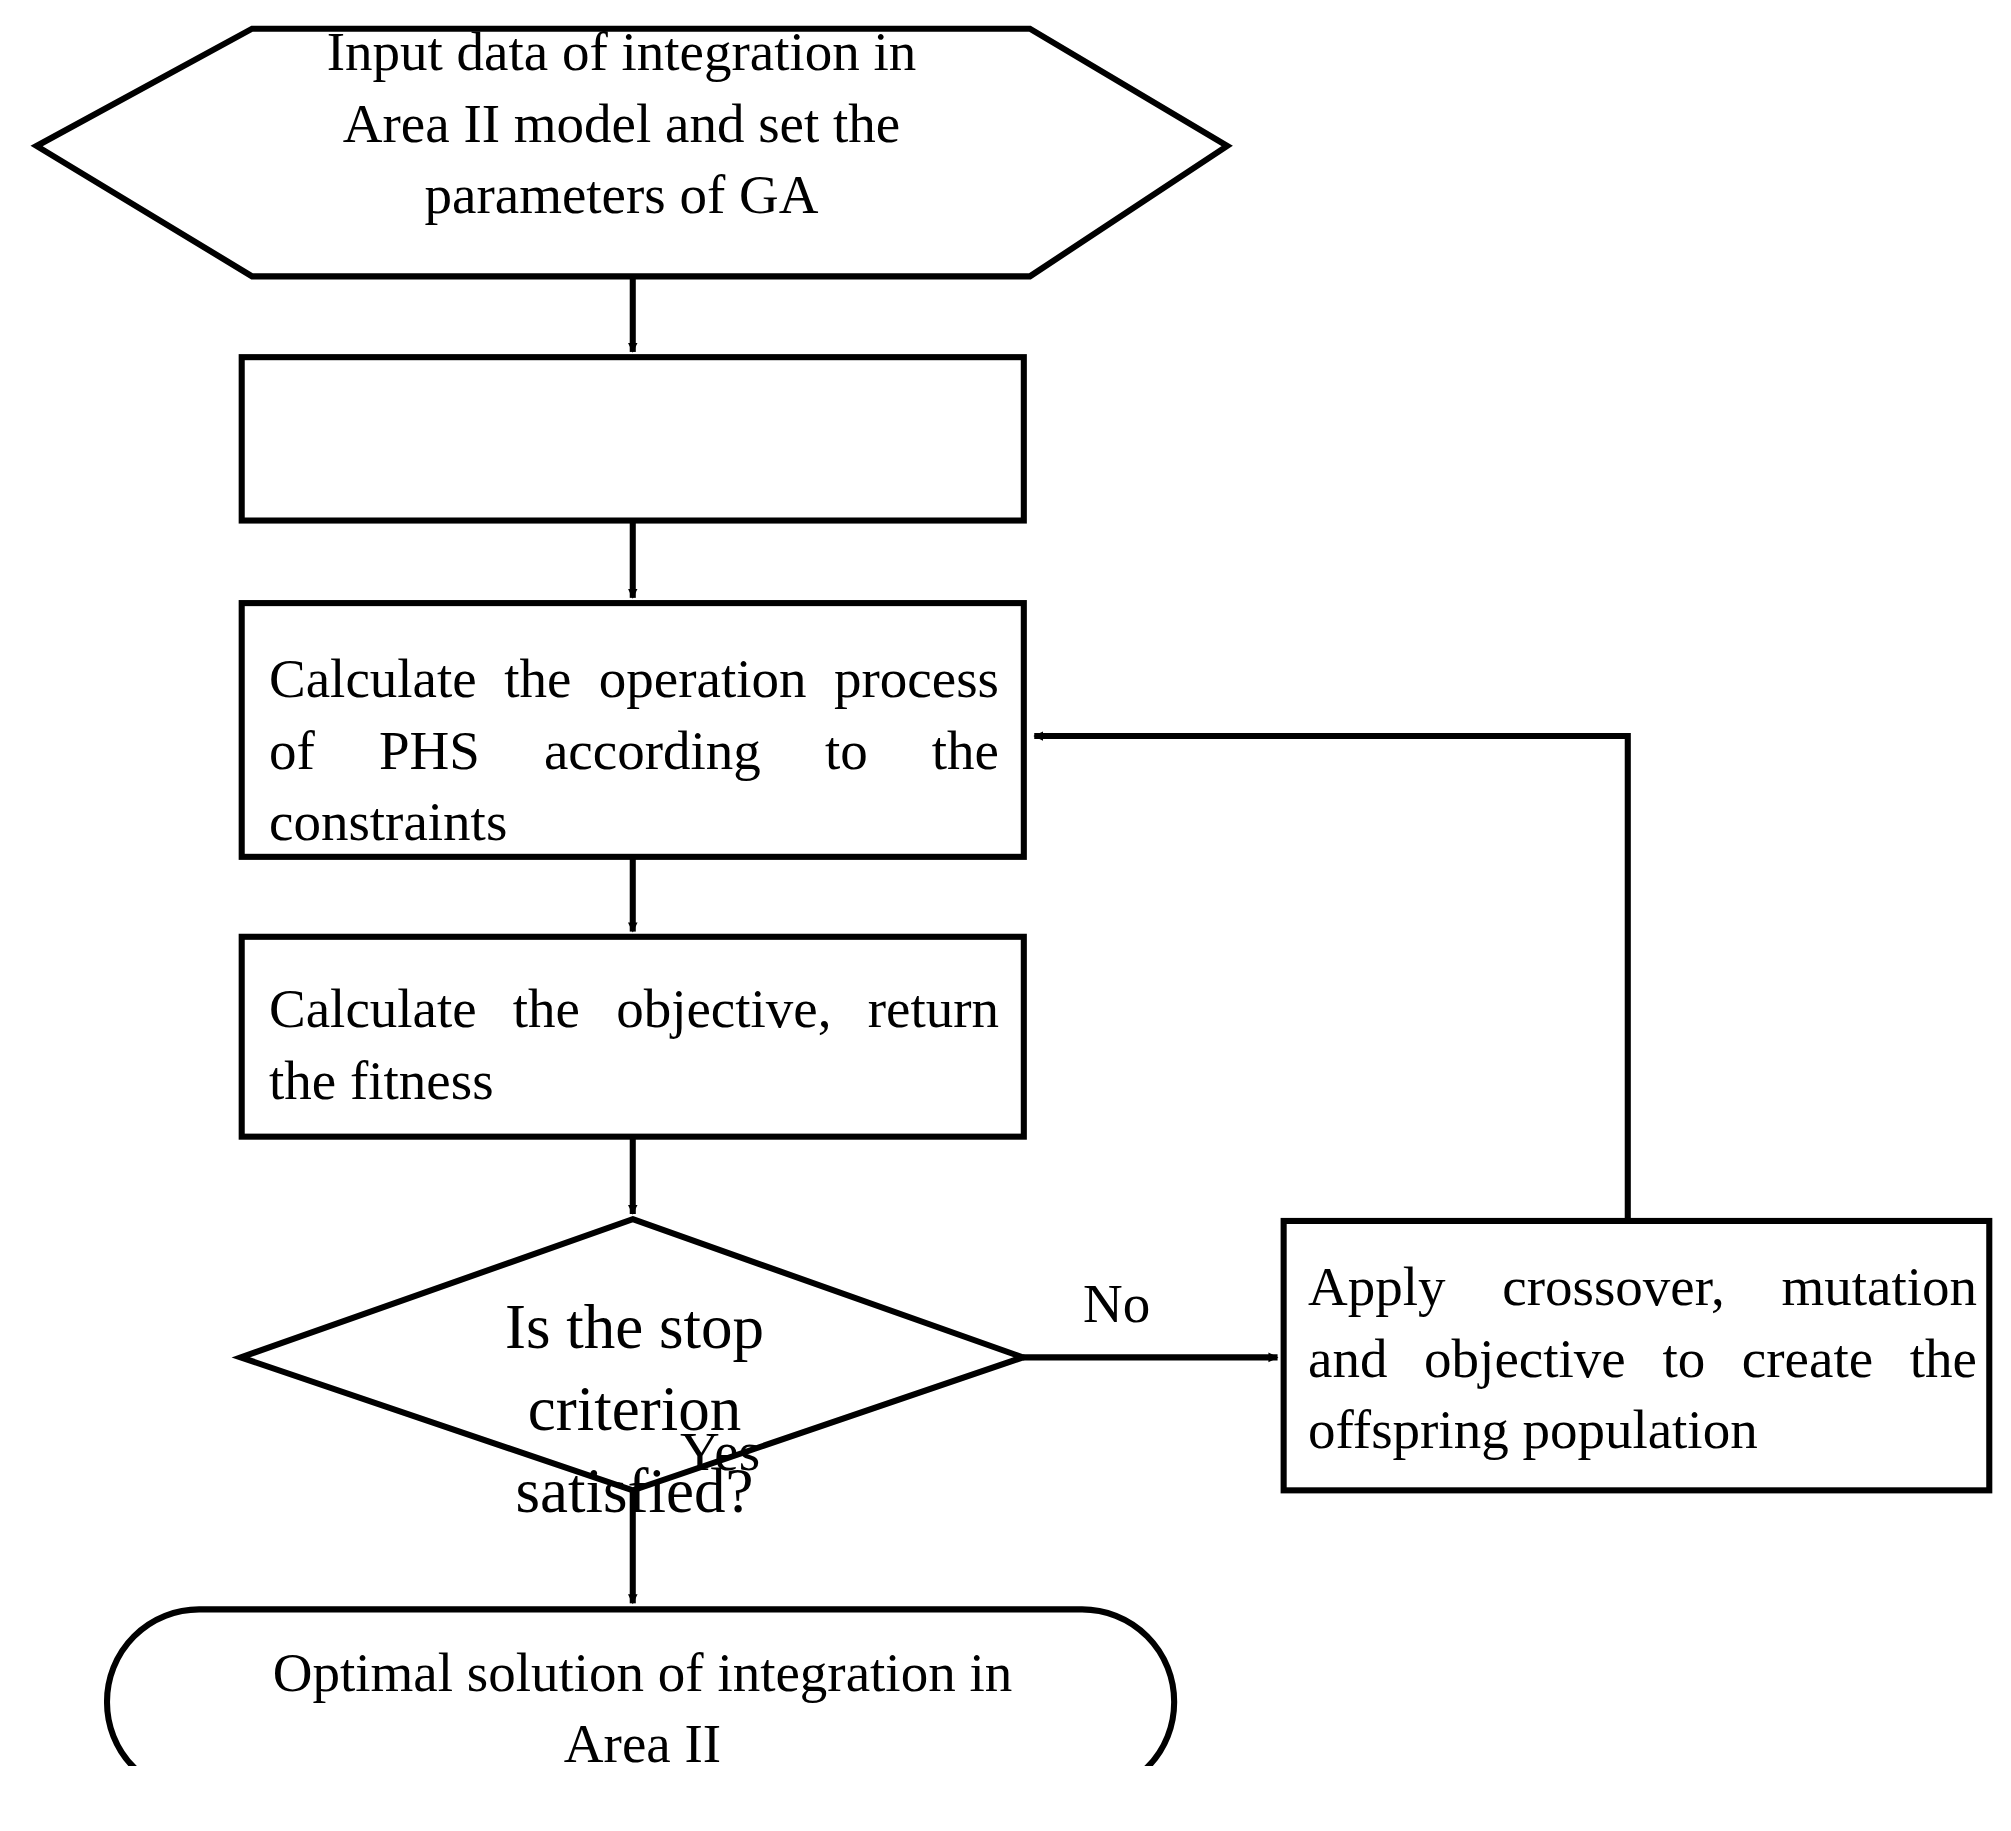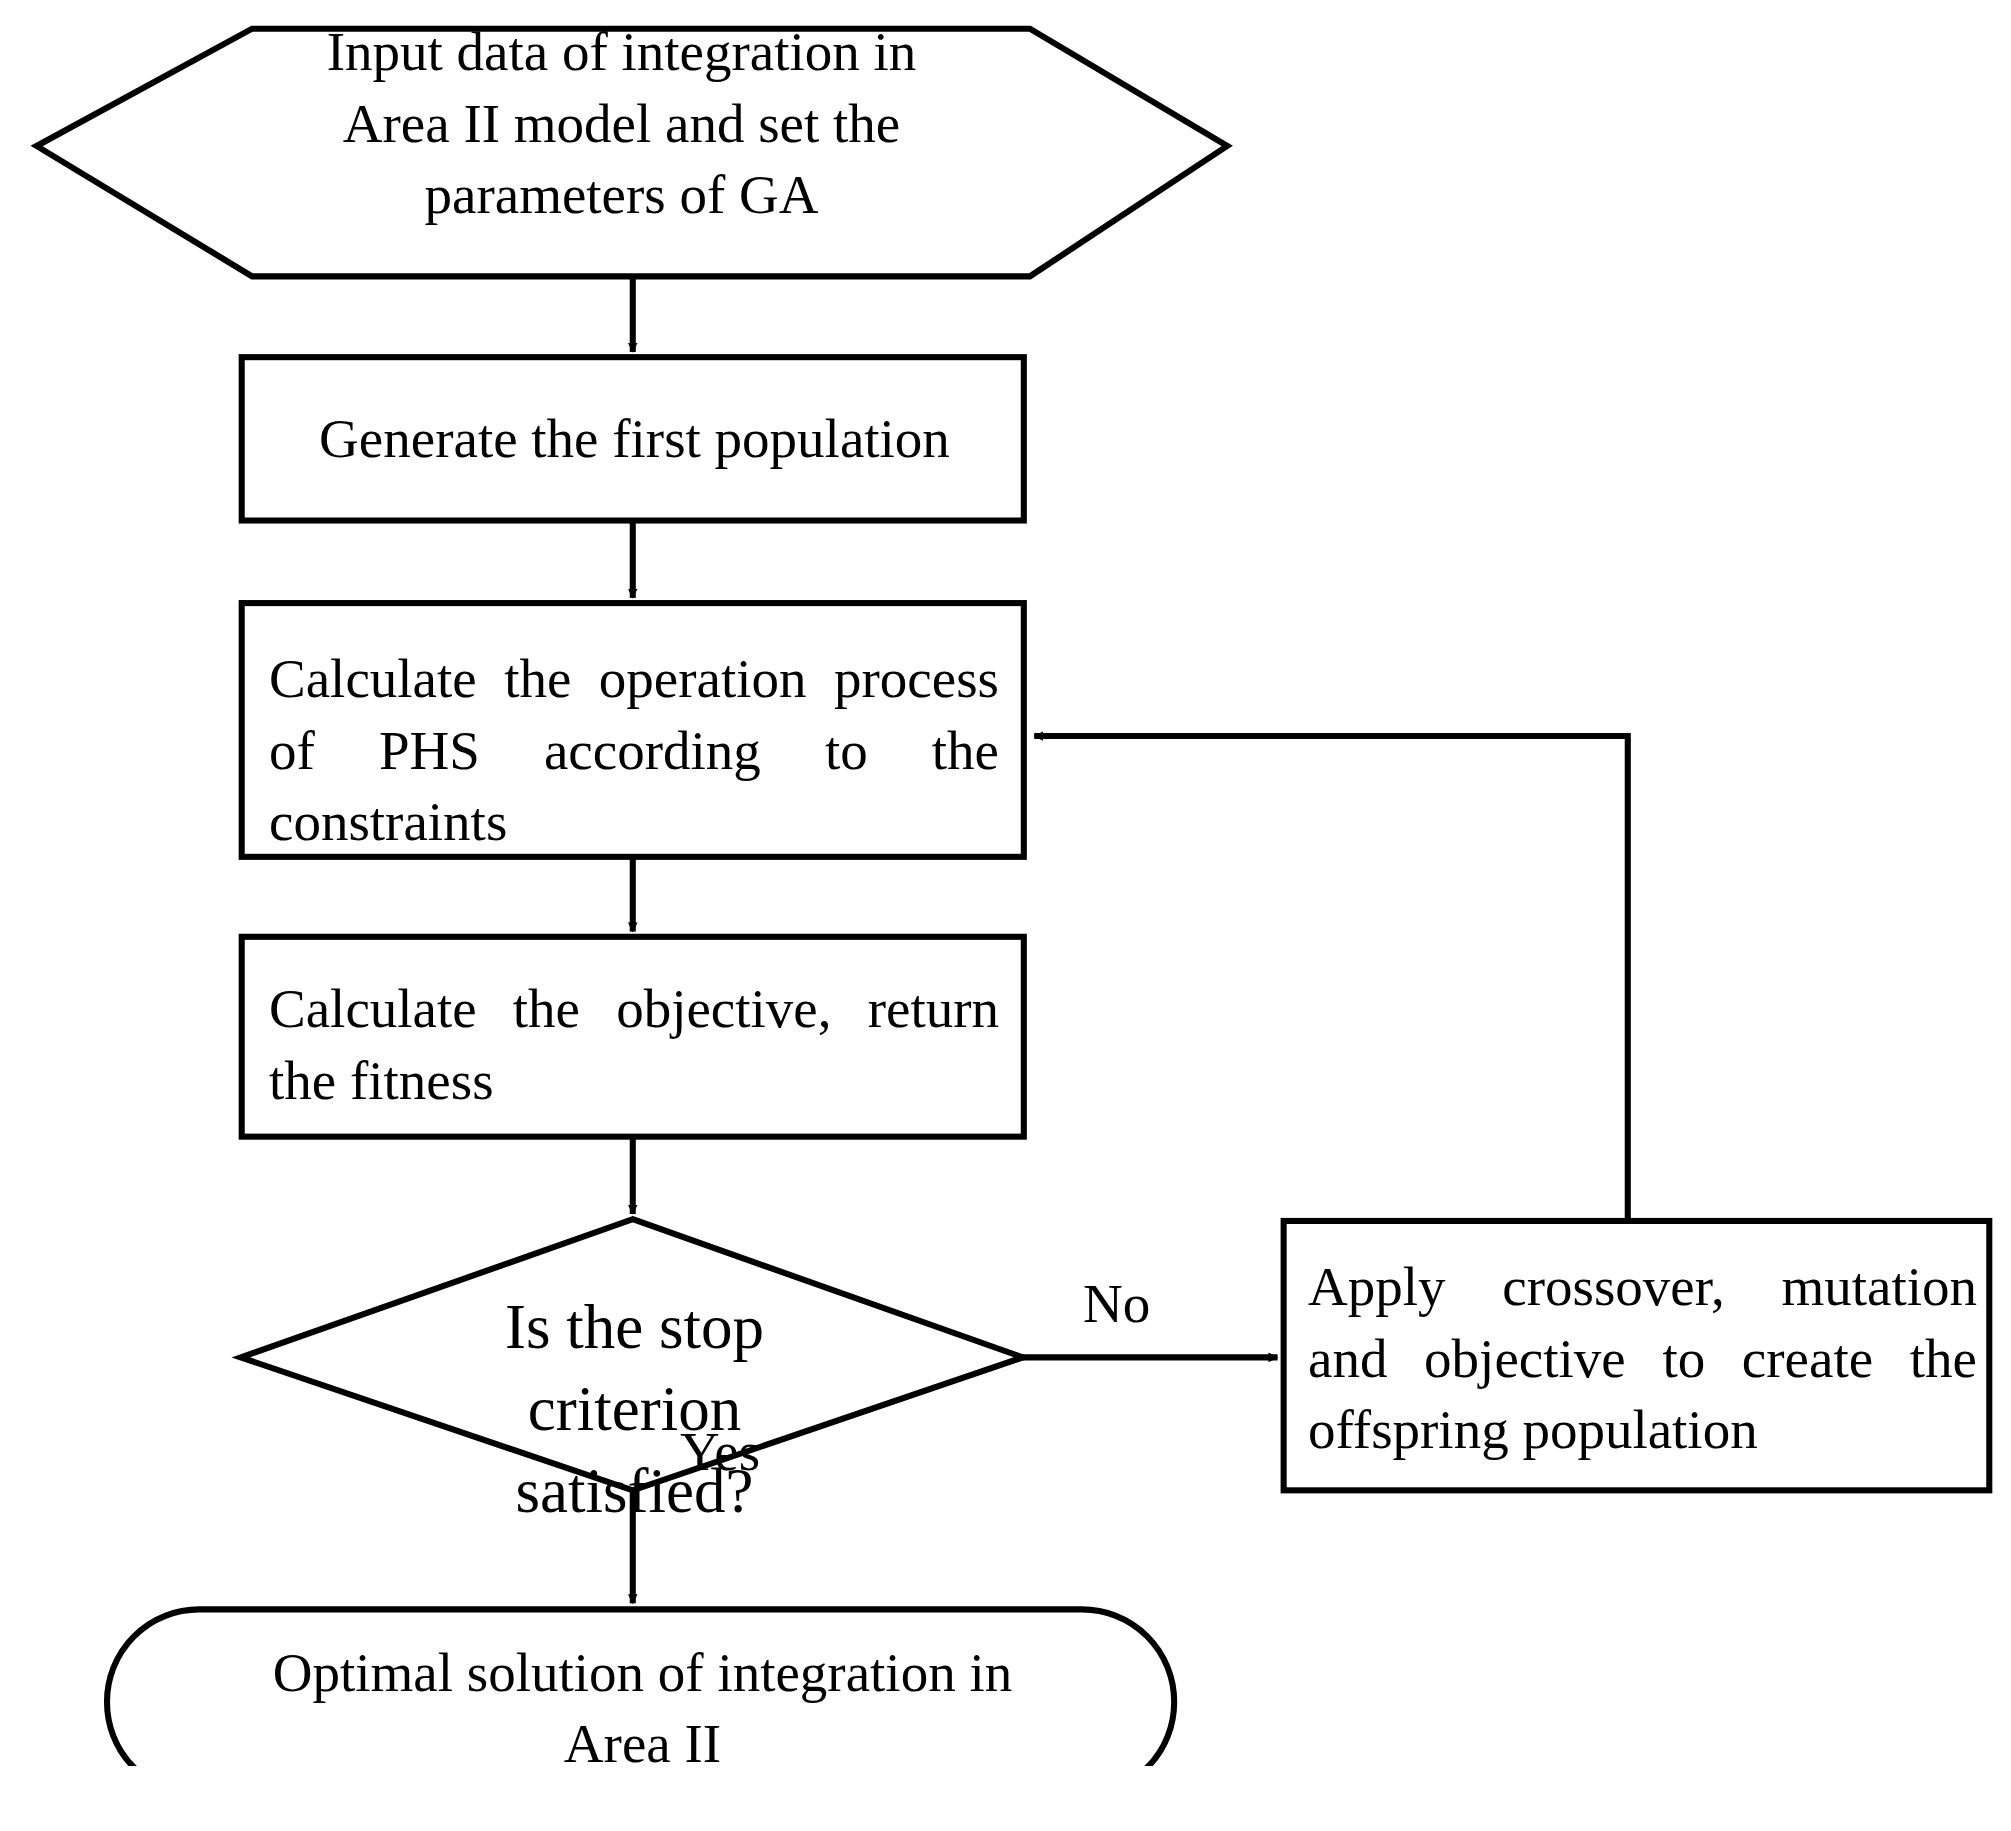--- a/index.html
+++ b/index.html
@@ -104,21 +104,20 @@
 
       <rect x="123" y="1852" width="1228" height="213" rx="106" ry="106" fill="#ffffff" stroke="#000" stroke-width="7"></rect>
 
     </g>
   </svg>
 
   <div class="node-text" id="t-start">Input data of integration in
 Area II model and set the
 parameters of GA</div>
 
-  <div class="node-text" id="t-generate">Generate the first population</div>
 
   <div class="node-text justify" id="t-calcop">Calculate the operation process of PHS according to the constraints</div>
 
   <div class="node-text justify" id="t-calcobj">Calculate the objective, return the fitness</div>
 
   <div class="node-text" id="t-decision">Is the stop
 criterion
 satisfied?</div>
 
   <div class="node-text justify" id="t-apply">Apply crossover, mutation and objective to create the offspring population</div>

